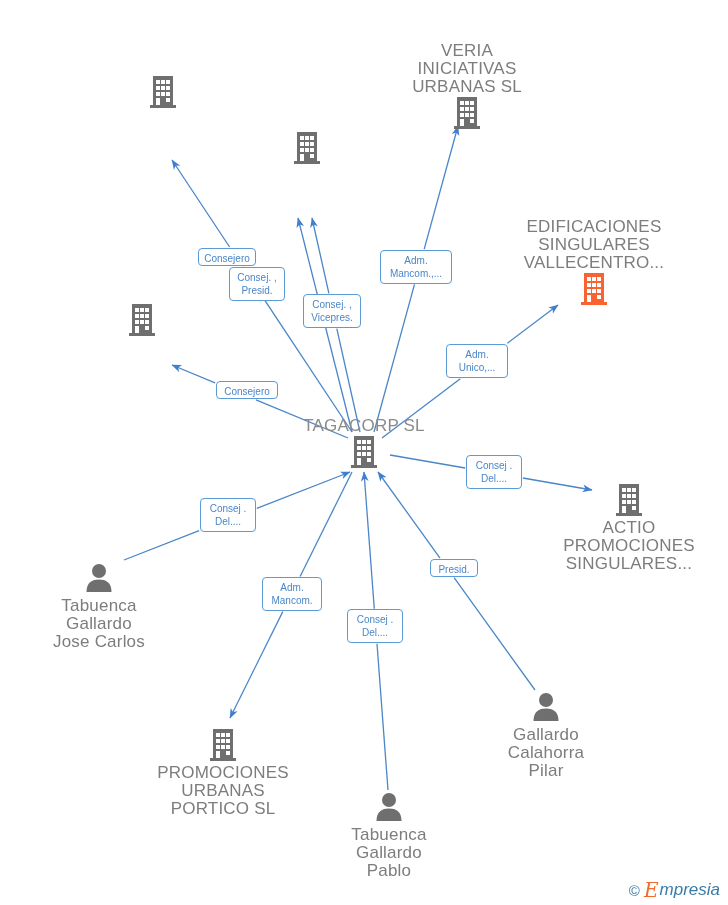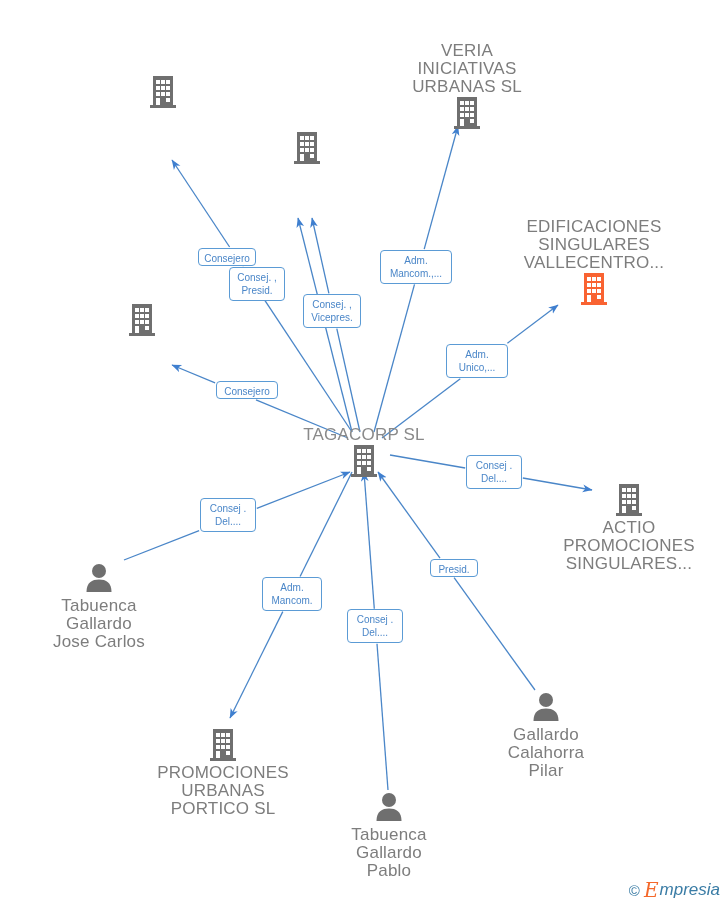--- a/index.html
+++ b/index.html
@@ -204,21 +204,21 @@
             <rect x="18" y="5" width="4" height="4" fill="#fff"></rect>
             <rect x="8" y="11" width="4" height="4" fill="#fff"></rect>
             <rect x="13" y="11" width="4" height="4" fill="#fff"></rect>
             <rect x="18" y="11" width="4" height="4" fill="#fff"></rect>
             <rect x="8" y="17" width="4" height="4" fill="#fff"></rect>
             <rect x="13" y="17" width="4" height="4" fill="#fff"></rect>
             <rect x="18" y="17" width="4" height="4" fill="#fff"></rect>
             <rect x="8" y="23" width="4" height="7" fill="#fff"></rect>
             <rect x="18" y="23" width="4" height="4" fill="#fff"></rect>
           </svg></span></div>
-      <div class="node label-above center-node" style="left: 364px; top: 426px;"><div class="node-label">TAGACORP SL</div><span><svg class="node-icon" viewBox="0 0 30 34" xmlns="http://www.w3.org/2000/svg">
+      <div class="node label-above center-node" style="left: 364px; top: 417px;"><div class="node-label">TAGACORP SL</div><span><svg class="node-icon" viewBox="0 0 30 34" xmlns="http://www.w3.org/2000/svg">
             <rect x="5" y="1" width="20" height="29" fill="#6f6f6f"></rect>
             <rect x="2" y="30" width="26" height="3" fill="#6f6f6f"></rect>
             <rect x="8" y="5" width="4" height="4" fill="#fff"></rect>
             <rect x="13" y="5" width="4" height="4" fill="#fff"></rect>
             <rect x="18" y="5" width="4" height="4" fill="#fff"></rect>
             <rect x="8" y="11" width="4" height="4" fill="#fff"></rect>
             <rect x="13" y="11" width="4" height="4" fill="#fff"></rect>
             <rect x="18" y="11" width="4" height="4" fill="#fff"></rect>
             <rect x="8" y="17" width="4" height="4" fill="#fff"></rect>
             <rect x="13" y="17" width="4" height="4" fill="#fff"></rect>

